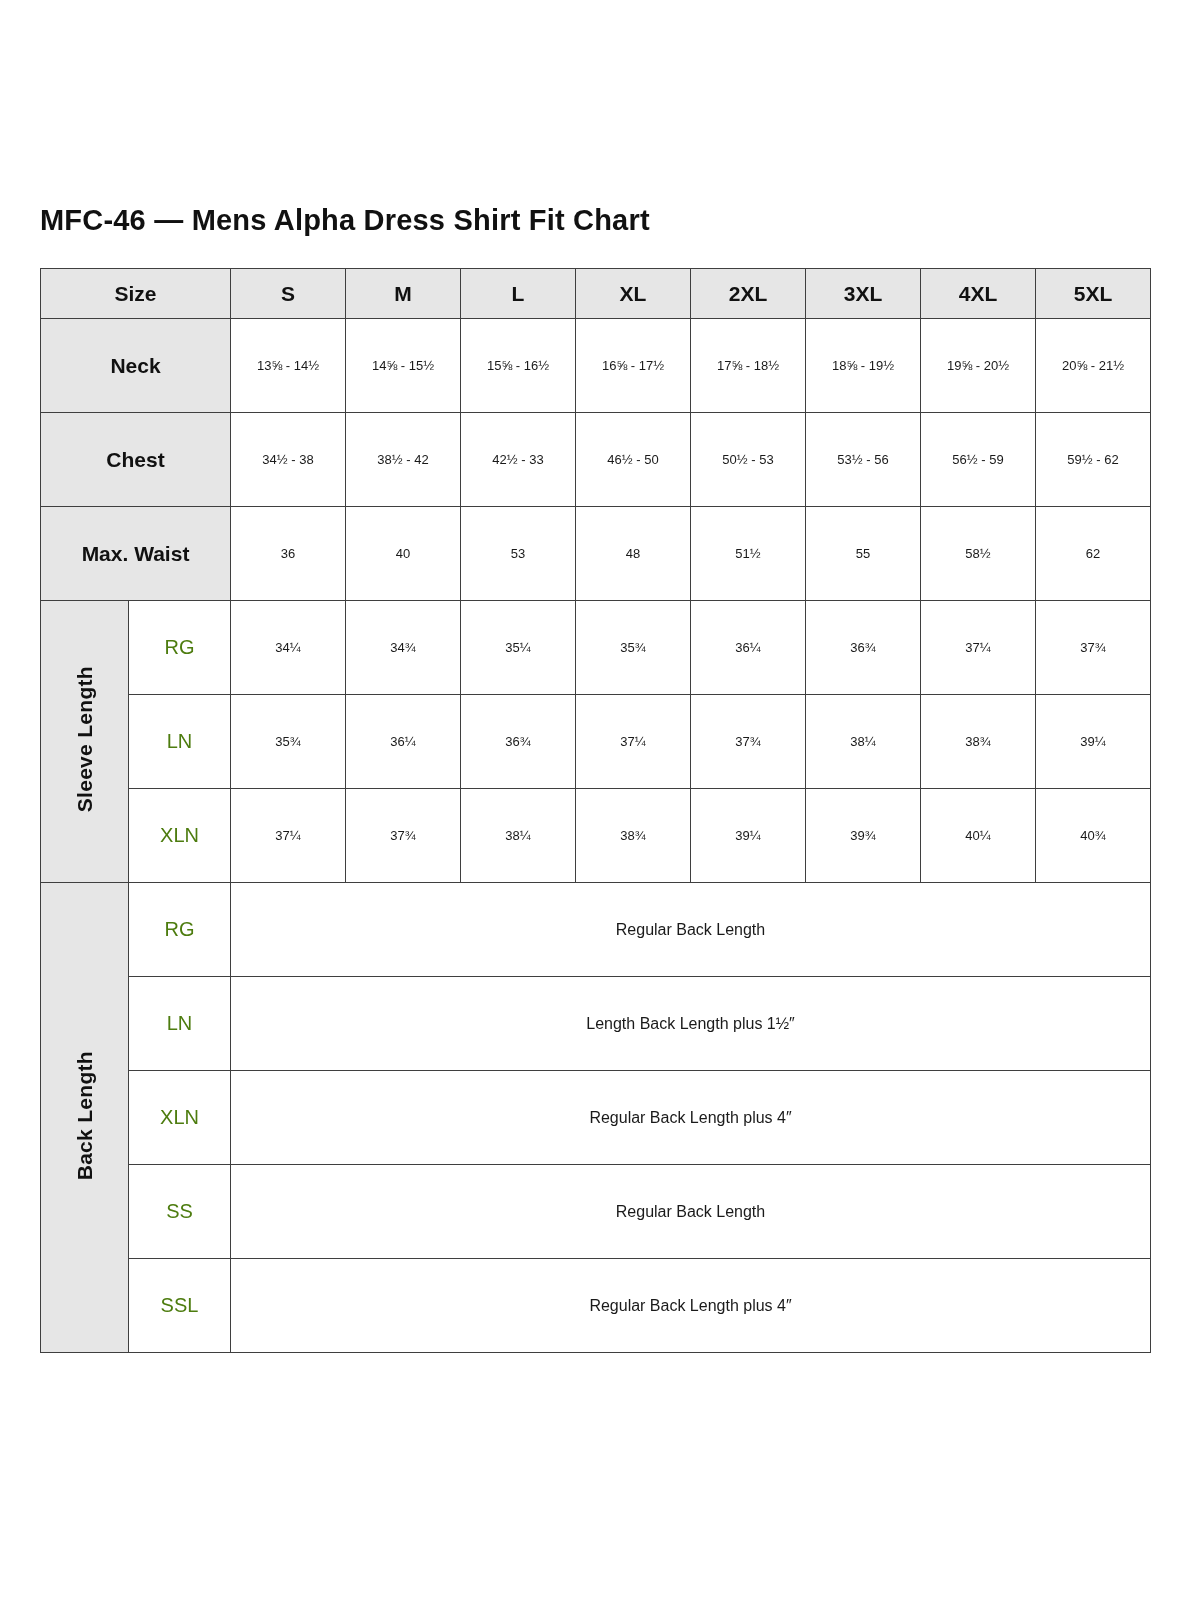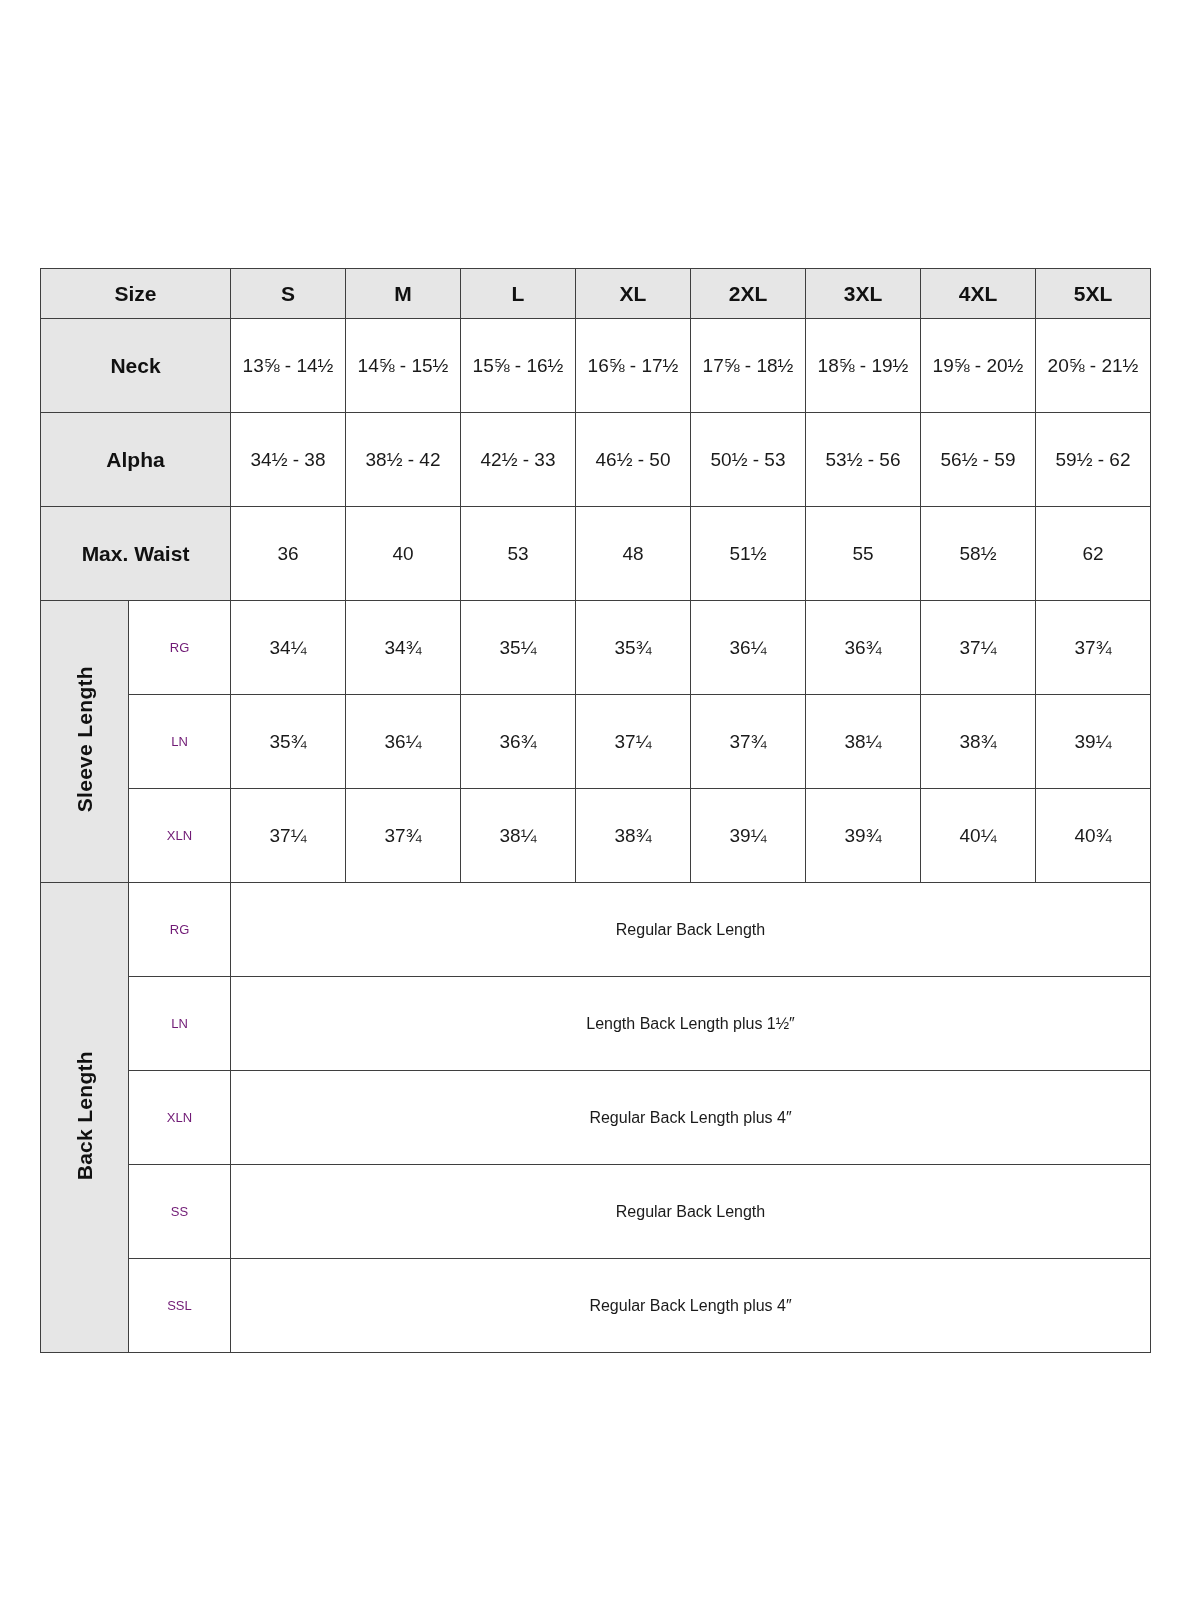--- a/index.html
+++ b/index.html
@@ -58,39 +58,40 @@
     display: inline-block;
     writing-mode: vertical-rl;
     transform: rotate(180deg);
     font-size: 21px;
     font-weight: bold;
     color: #111;
     letter-spacing: 0.3px;
   }
   td.code {
     background: #ffffff;
+    font-size: 20px;
+    color: #4d7c0f;
+  }
+  td.val {
+    background: #ffffff;
     font-size: 13px;
-    color: #701a75;
-  }
-  td.val {
-    background: #ffffff;
-    font-size: 19px;
     color: #1a1a1a;
   }
   td.spanval {
     background: #ffffff;
     font-size: 16px;
     color: #1a1a1a;
   }
 </style>
 </head>
 <body>
 
 <div class="page">
 
+  <div class="title">MFC-46 — Mens Alpha Dress Shirt Fit Chart</div>
 
   <table class="fit">
     <colgroup>
       <col style="width:88px">
       <col style="width:102px">
       <col style="width:115px">
         <col style="width:115px">
         <col style="width:115px">
         <col style="width:115px">
       <col style="width:115px">
@@ -118,21 +119,21 @@
       <td class="val">14⅝ - 15½</td>
       <td class="val">15⅝ - 16½</td>
       <td class="val">16⅝ - 17½</td>
       <td class="val">17⅝ - 18½</td>
       <td class="val">18⅝ - 19½</td>
       <td class="val">19⅝ - 20½</td>
       <td class="val">20⅝ - 21½</td>
     </tr>
 
     <tr class="h-row">
-      <th class="lbl" colspan="2">Alpha</th>
+      <th class="lbl" colspan="2">Chest</th>
       <td class="val">34½ - 38</td>
       <td class="val">38½ - 42</td>
       <td class="val">42½ - 33</td>
       <td class="val">46½ - 50</td>
       <td class="val">50½ - 53</td>
       <td class="val">53½ - 56</td>
       <td class="val">56½ - 59</td>
       <td class="val">59½ - 62</td>
     </tr>
 

